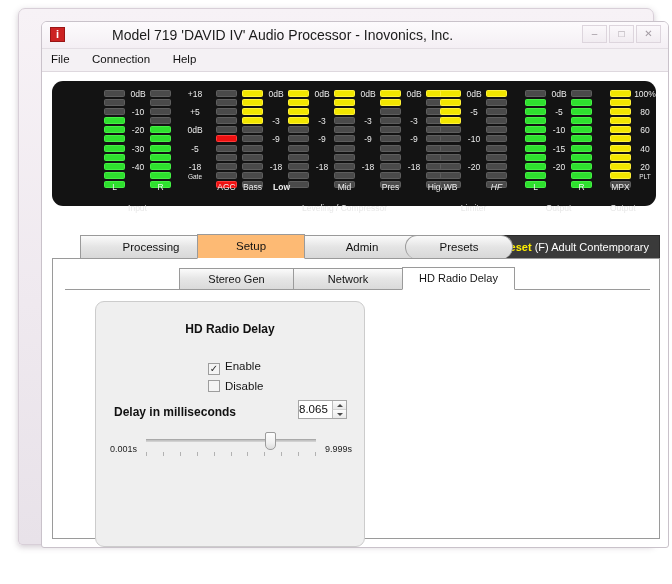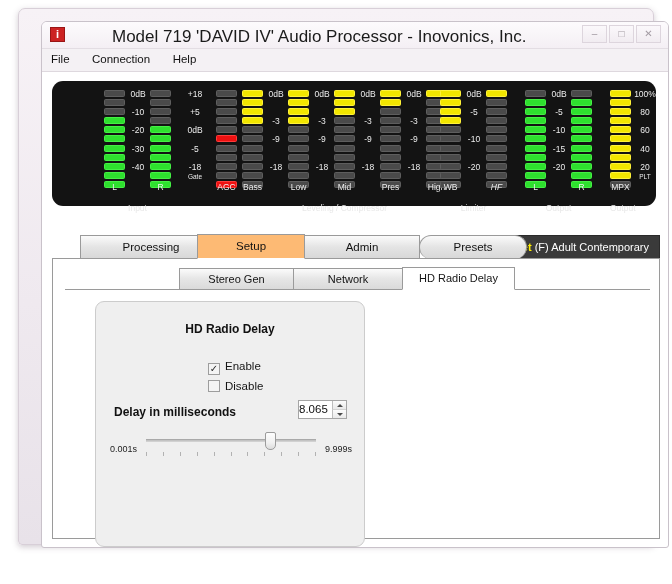--- a/index.html
+++ b/index.html
@@ -43,21 +43,21 @@
     position: absolute; left: 8px; top: 5px;
     width: 15px; height: 15px;
     background: #cc2222;
     border: 1px solid #991515;
     box-sizing: border-box;
     color: #fff; font-size: 11px; font-weight: bold;
     line-height: 13px; text-align: center;
   }
   #title-text {
     position: absolute; left: 30px; top: 5px;
-    font-size: 17px; color: #1b1b1b;
+    font-size: 14px; color: #1b1b1b;
     white-space: nowrap;
     padding-left: 40px;
   }
   .win-btn {
     position: absolute; top: 3px;
     width: 25px; height: 18px;
     background: linear-gradient(180deg,#fbf8fb,#f1ecf1);
     border: 1px solid #ddd5dd;
     box-sizing: border-box;
     color: #a39ba3; font-size: 10px;
@@ -452,21 +452,21 @@
               <div class="seg yellow"></div>
               <div class="seg yellow"></div>
               <div class="seg off"></div>
               <div class="seg off"></div>
               <div class="seg off"></div>
               <div class="seg off"></div>
               <div class="seg off"></div>
               <div class="seg off"></div>
               <div class="seg off"></div>
             </div>
-            <div class="bar-cap" style="left: 46px; width: 21px;">Low</div>
+            <div class="bar-cap" style="left: 29px; width: 21px; font-weight: bold;">Low</div>
             <div class="bar" style="left: 92px;">
               <div class="seg yellow"></div>
               <div class="seg yellow"></div>
               <div class="seg yellow"></div>
               <div class="seg off"></div>
               <div class="seg off"></div>
               <div class="seg off"></div>
               <div class="seg off"></div>
               <div class="seg off"></div>
               <div class="seg off"></div>
@@ -678,21 +678,21 @@
     </div>
 
     <div id="tabs-main">
       <div id="preset-banner">
         <span id="preset-key">Preset</span>
         <span id="preset-val">(F) Adult Contemporary</span>
       </div>
     <div class="tab" style="left: 28px; width: 142px;">Processing</div>
         <div class="tab active" style="left: 145px; width: 108px; top: -1px;">Setup</div>
         <div class="tab" style="left: 252px; width: 116px;">Admin</div>
-        <div class="tab" style="left: 367px; width: 108px; border-radius: 12px;">Presets</div>
+        <div class="tab" style="left: 353px; width: 108px; border-radius: 12px;">Presets</div>
       </div>
 
     <div id="page-body">
       <div id="tabs-sub">
           <div class="subtab" style="left: 114px; width: 115px;">Stereo Gen</div>
           <div class="subtab" style="left: 228px; width: 110px;">Network</div>
           <div class="subtab active" style="left: 337px; width: 113px; top: -1px;">HD Radio Delay</div>
         </div>
       <div id="subtab-underline"></div>
 

